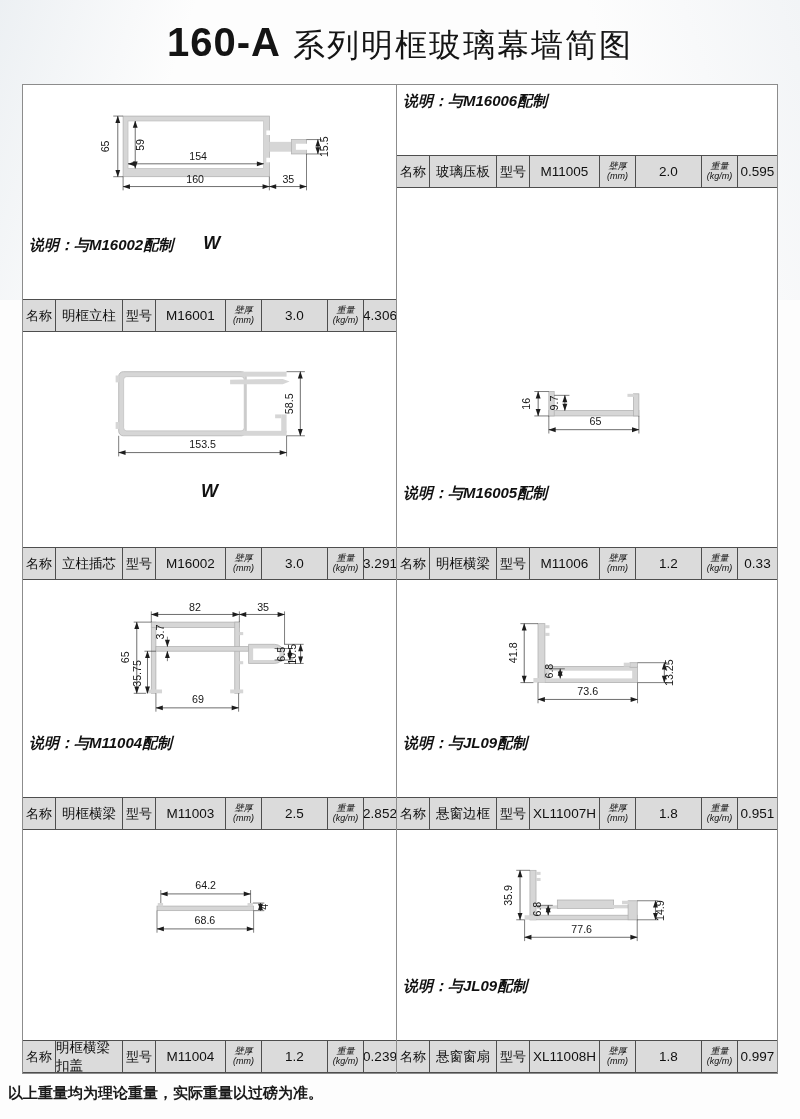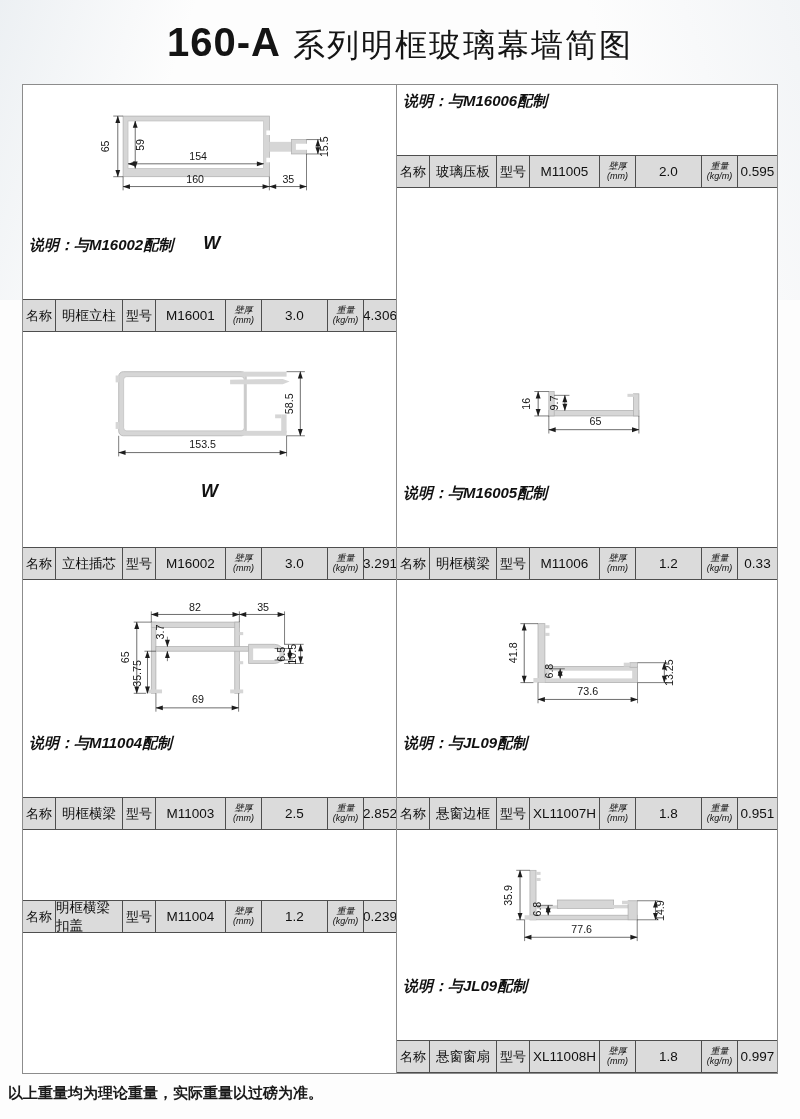--- a/index.html
+++ b/index.html
@@ -347,20 +347,39 @@
       <div class="val">1.8</div>
       <div class="hdr2">
           <span>重量</span>
           <span>(kg/m)</span>
         </div>
       <div class="val">0.951</div>
     </div>
   </div>
 
   <div class="cell lft">
+    <div class="draw">
+      <svg class="dwg" viewBox="0 0 374 184" preserveAspectRatio="xMidYMid meet">
+        <rect class="pf" x="118" y="100" width="127" height="6"></rect>
+        <rect class="pfn" x="119" y="96" width="7" height="4.5"></rect>
+        <rect class="pfn" x="237" y="96" width="7" height="4.5"></rect>
+        <line class="xl" x1="123" y1="96" x2="123" y2="79"></line>
+        <line class="xl" x1="241" y1="96" x2="241" y2="79"></line>
+        <line class="dl" x1="123" y1="84" x2="241" y2="84" marker-start="url(#aa)" marker-end="url(#aa)"></line>
+        <text class="dt" x="182" y="78" text-anchor="middle">64.2</text>
+        <line class="xl" x1="118" y1="106" x2="118" y2="135"></line>
+        <line class="xl" x1="245" y1="106" x2="245" y2="135"></line>
+        <line class="dl" x1="118" y1="130" x2="245" y2="130" marker-start="url(#aa)" marker-end="url(#aa)"></line>
+        <text class="dt" x="181" y="124" text-anchor="middle">68.6</text>
+        <line class="xl" x1="244" y1="96" x2="259" y2="96"></line>
+        <line class="xl" x1="245" y1="106" x2="259" y2="106"></line>
+        <line class="dl" x1="254" y1="96" x2="254" y2="106" marker-start="url(#aa)" marker-end="url(#aa)"></line>
+        <text class="dt" x="264" y="101" text-anchor="middle" transform="rotate(-90 264 101)">4</text>
+      </svg>
+    </div>
     <div class="note"></div>
     <div class="spec">
       <div>名称</div>
       <div class="val">明框横梁扣盖</div>
       <div>型号</div>
       <div class="val">M11004</div>
       <div class="hdr2">
           <span>壁厚</span>
           <span>(mm)</span>
         </div>

